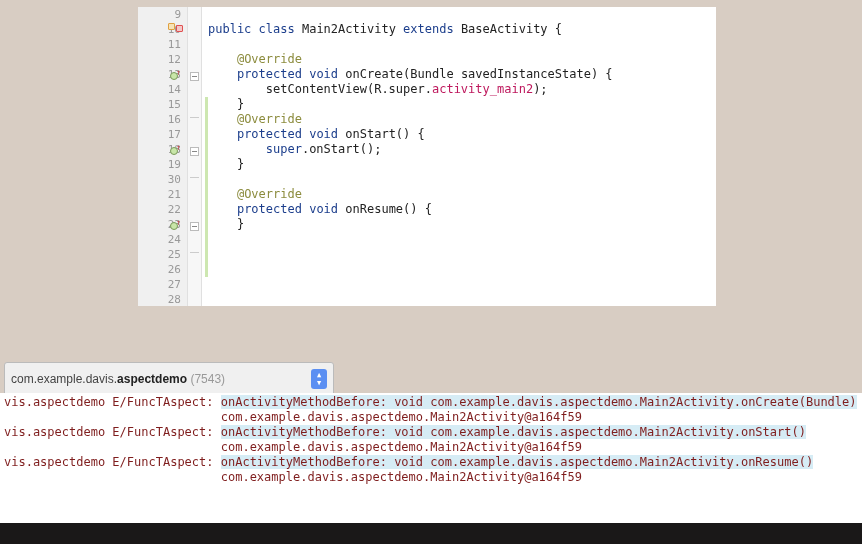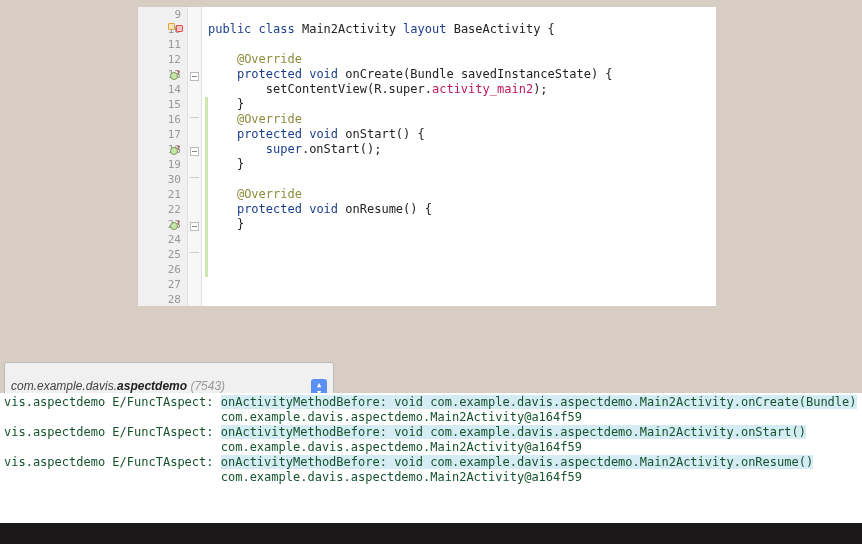--- a/index.html
+++ b/index.html
@@ -122,22 +122,22 @@
     .filter-bar {
       position: absolute;
       top: 362px;
       left: 4px;
       width: 330px;
       height: 26px;
       background: #f0f0f0;
       border: 1px solid #bbb;
       border-radius: 3px;
       display: flex;
+      align-items: center;
       padding: 16px 6px;
-      font-style: italic;
     }
     .filter-text {
       flex: 1;
       color: #444;
       font-family: -apple-system, Helvetica, Arial, sans-serif;
       font-size: 12px;
     }
     .filter-text .bold { font-weight: bold; color: #222; }
     .filter-text .pid { color: #999; }
     .stepper {
@@ -161,21 +161,21 @@
       left: 0;
       width: 862px;
       height: 130px;
       background: #fff;
       padding: 2px 4px;
       font-size: 12px;
       line-height: 15px;
     }
     .log-line {
       white-space: pre;
-      color: #14532d;
+      color: #7f1d1d;
     }
     .log-before { background: #d6ecf5; }
     .bottom-strip {
       position: absolute;
       top: 523px;
       left: 0; right: 0;
       height: 21px;
       background: #1a1818;
     }
     .class-icon {
@@ -245,21 +245,21 @@
       <div class="marker-line"></div>
       <div class="marker-line"><span class="fold-minus"></span></div>
       <div class="marker-line"></div>
       <div class="marker-line"><span class="fold-close"></span></div>
       <div class="marker-line"></div>
       <div class="marker-line"></div>
       <div class="marker-line"></div>
     </div>
   <div class="code-area" id="code">
       <div class="code-line"></div>
-      <div class="code-line"><span class="kw">public </span><span class="kw">class </span><span>Main2Activity </span><span class="kw">layout </span><span>BaseActivity {</span></div>
+      <div class="code-line"><span class="kw">public </span><span class="kw">class </span><span>Main2Activity </span><span class="kw">extends </span><span>BaseActivity {</span></div>
       <div class="code-line"></div>
       <div class="code-line"><span>    </span><span class="ann">@Override</span></div>
       <div class="code-line"><span>    </span><span class="kw">protected </span><span class="kw">void </span><span>onCreate(Bundle savedInstanceState) {</span></div>
       <div class="code-line"><span>        setContentView(R.super.</span><span class="fld">activity_main2</span><span>);</span></div>
       <div class="code-line change-bar">    }</div>
       <div class="code-line change-bar"><span>    </span><span class="ann">@Override</span></div>
       <div class="code-line change-bar"><span>    </span><span class="kw">protected </span><span class="kw">void </span><span>onStart() {</span></div>
       <div class="code-line change-bar"><span>        </span><span class="kw">super</span><span>.onStart();</span></div>
       <div class="code-line change-bar">    }</div>
       <div class="code-line change-bar"></div>

